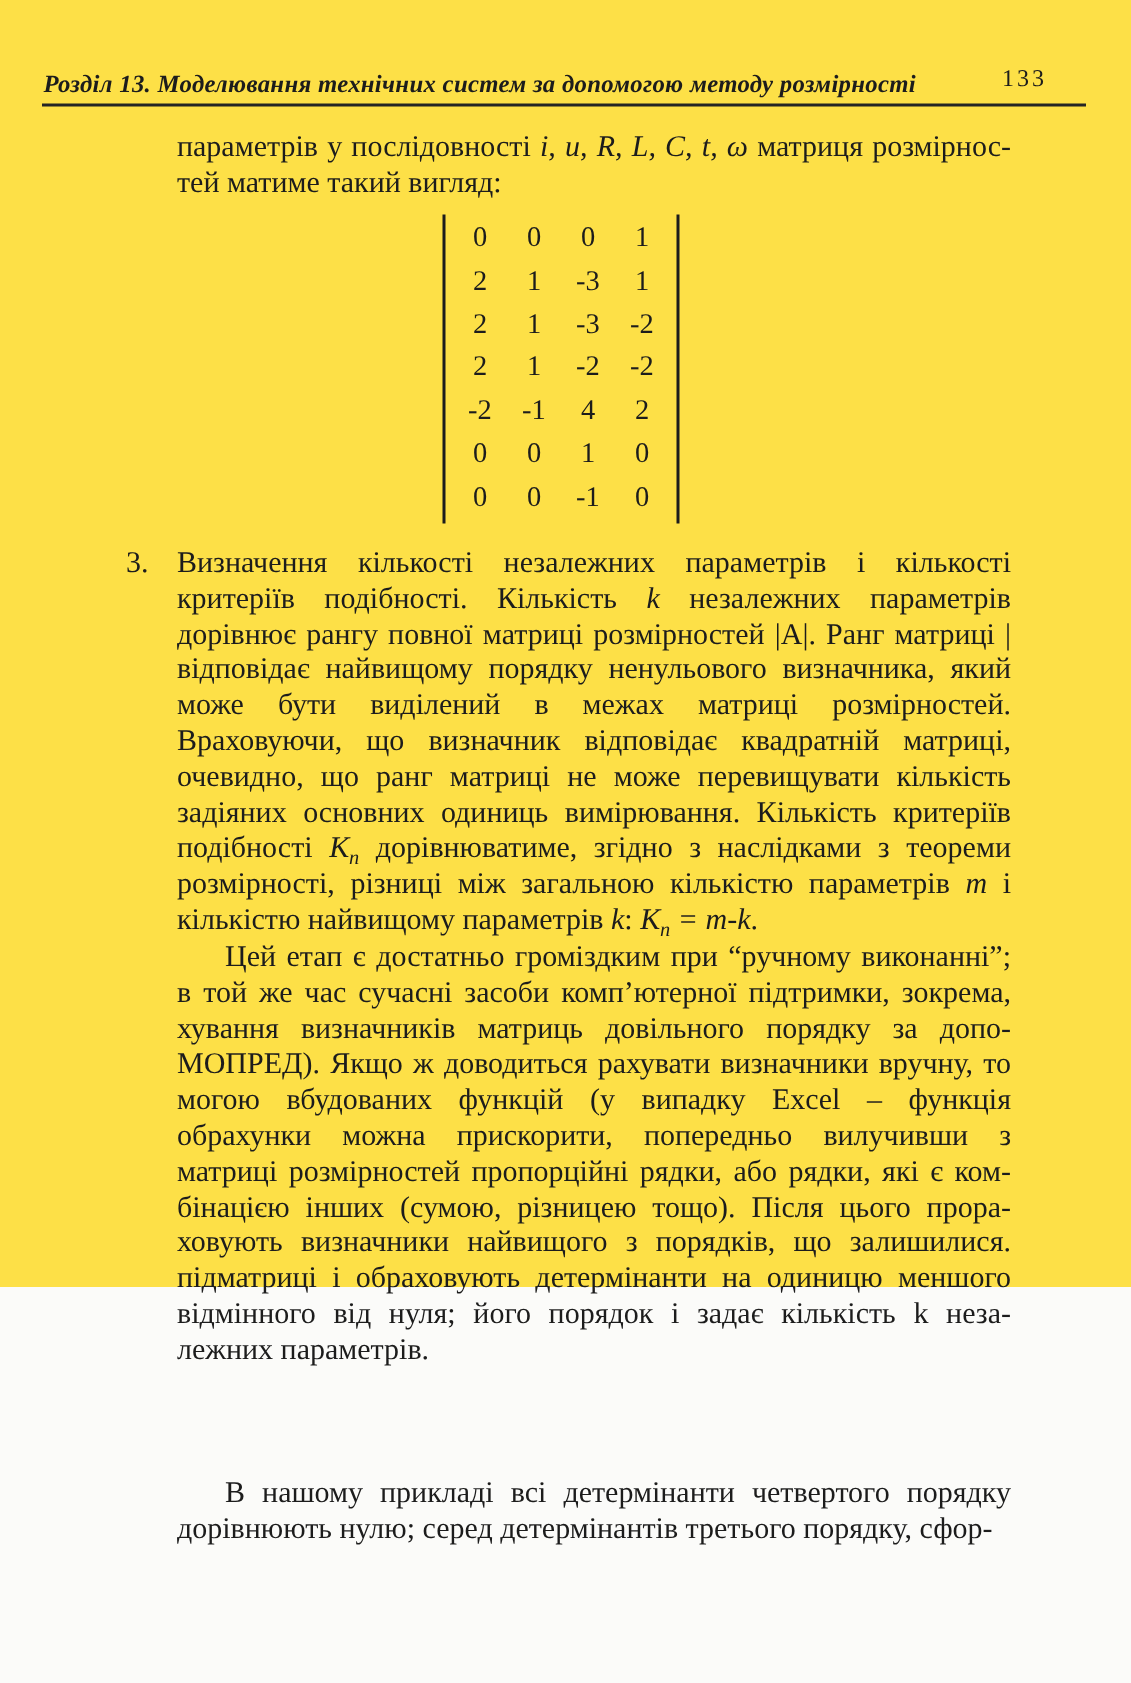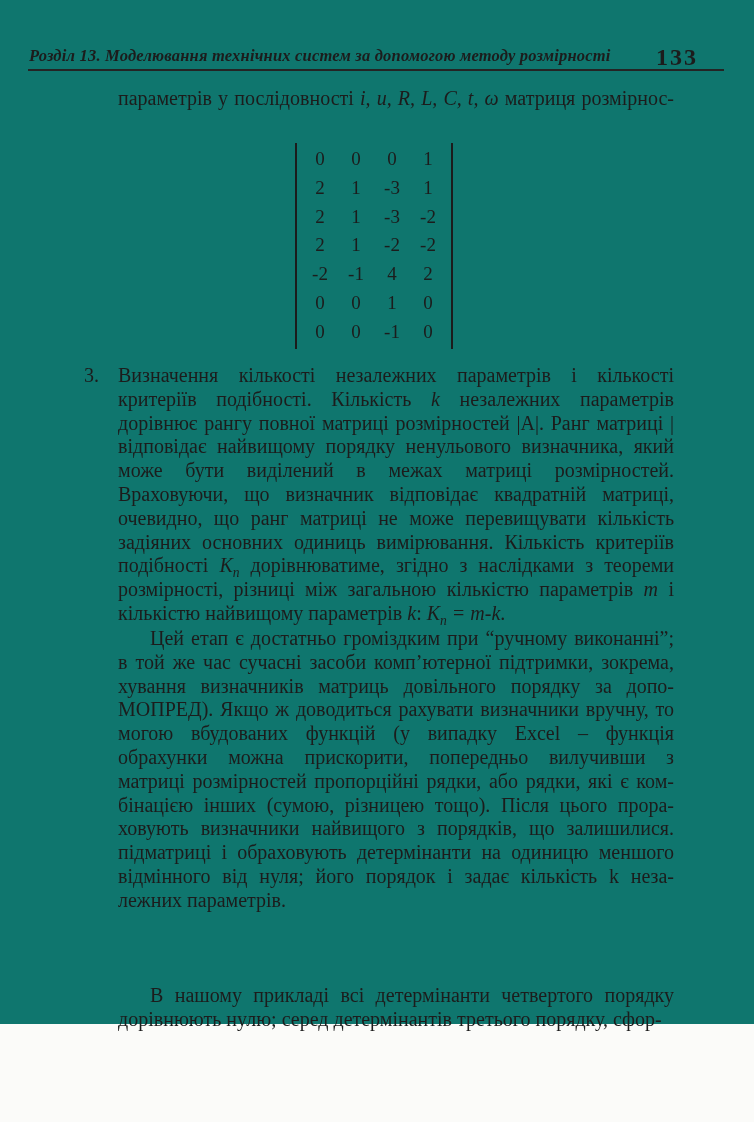--- a/index.html
+++ b/index.html
@@ -1,24 +1,24 @@
 <!DOCTYPE html>
 <html><head>
 <meta charset="utf-8">
 <style>
   *{box-sizing:border-box}
   html,body{margin:0;padding:0}
   body{width:754px;height:1122px;background:#fbfbf9;overflow:hidden}
-  .page{position:relative;width:754px;height:1024px;background:#0f766e;color:#1c1c1c;
+  .page{position:relative;width:754px;height:858px;background:#fde047;color:#1c1c1c;
         font-family:"Liberation Serif",serif}
 
   
   .header{position:absolute;left:29px;top:46px;width:695px;height:22px}
   .chapter-title{font-style:italic;font-weight:bold;font-size:16.5px;letter-spacing:.2px}
-  .page-number{position:absolute;right:26px;top:-2px;font-size:24px;letter-spacing:2px;font-weight:bold}
+  .page-number{position:absolute;right:26px;top:-2px;font-size:16px;letter-spacing:2px;font-weight:normal}
   .header-rule{position:absolute;left:28px;top:69px;width:696px;height:2px;background:#242424}
 
   
   .bodytext{font-size:20px;line-height:23.8px}
   .line{text-align:justify;text-align-last:justify;-moz-text-align-last:justify;height:23.8px;overflow:hidden}
   .line.end{text-align-last:left;-moz-text-align-last:left}
   .line.indent{text-indent:32px}
   .it{font-style:italic}
   sub{font-size:68%;line-height:0}
 
@@ -45,20 +45,21 @@
 <div class="page">
 
   <div class="header">
     <span class="chapter-title">Розділ 13. Моделювання технічних систем за допомогою методу розмірності</span>
     <span class="page-number">133</span>
   </div>
   <div class="header-rule"></div>
 
   <div class="intro bodytext">
       <div class="line"><span>параметрів у послідовності </span><span class="it">i, u, R, L, C, t, ω</span><span> матриця розмірнос-</span></div>
+      <div class="line end"><span>тей матиме такий вигляд:</span></div>
     </div>
 
   <div class="matrix">
       <span class="mcell">0</span>
       <span class="mcell">0</span>
       <span class="mcell">0</span>
       <span class="mcell">1</span>
       <span class="mcell">2</span>
       <span class="mcell">1</span>
       <span class="mcell">-3</span>

